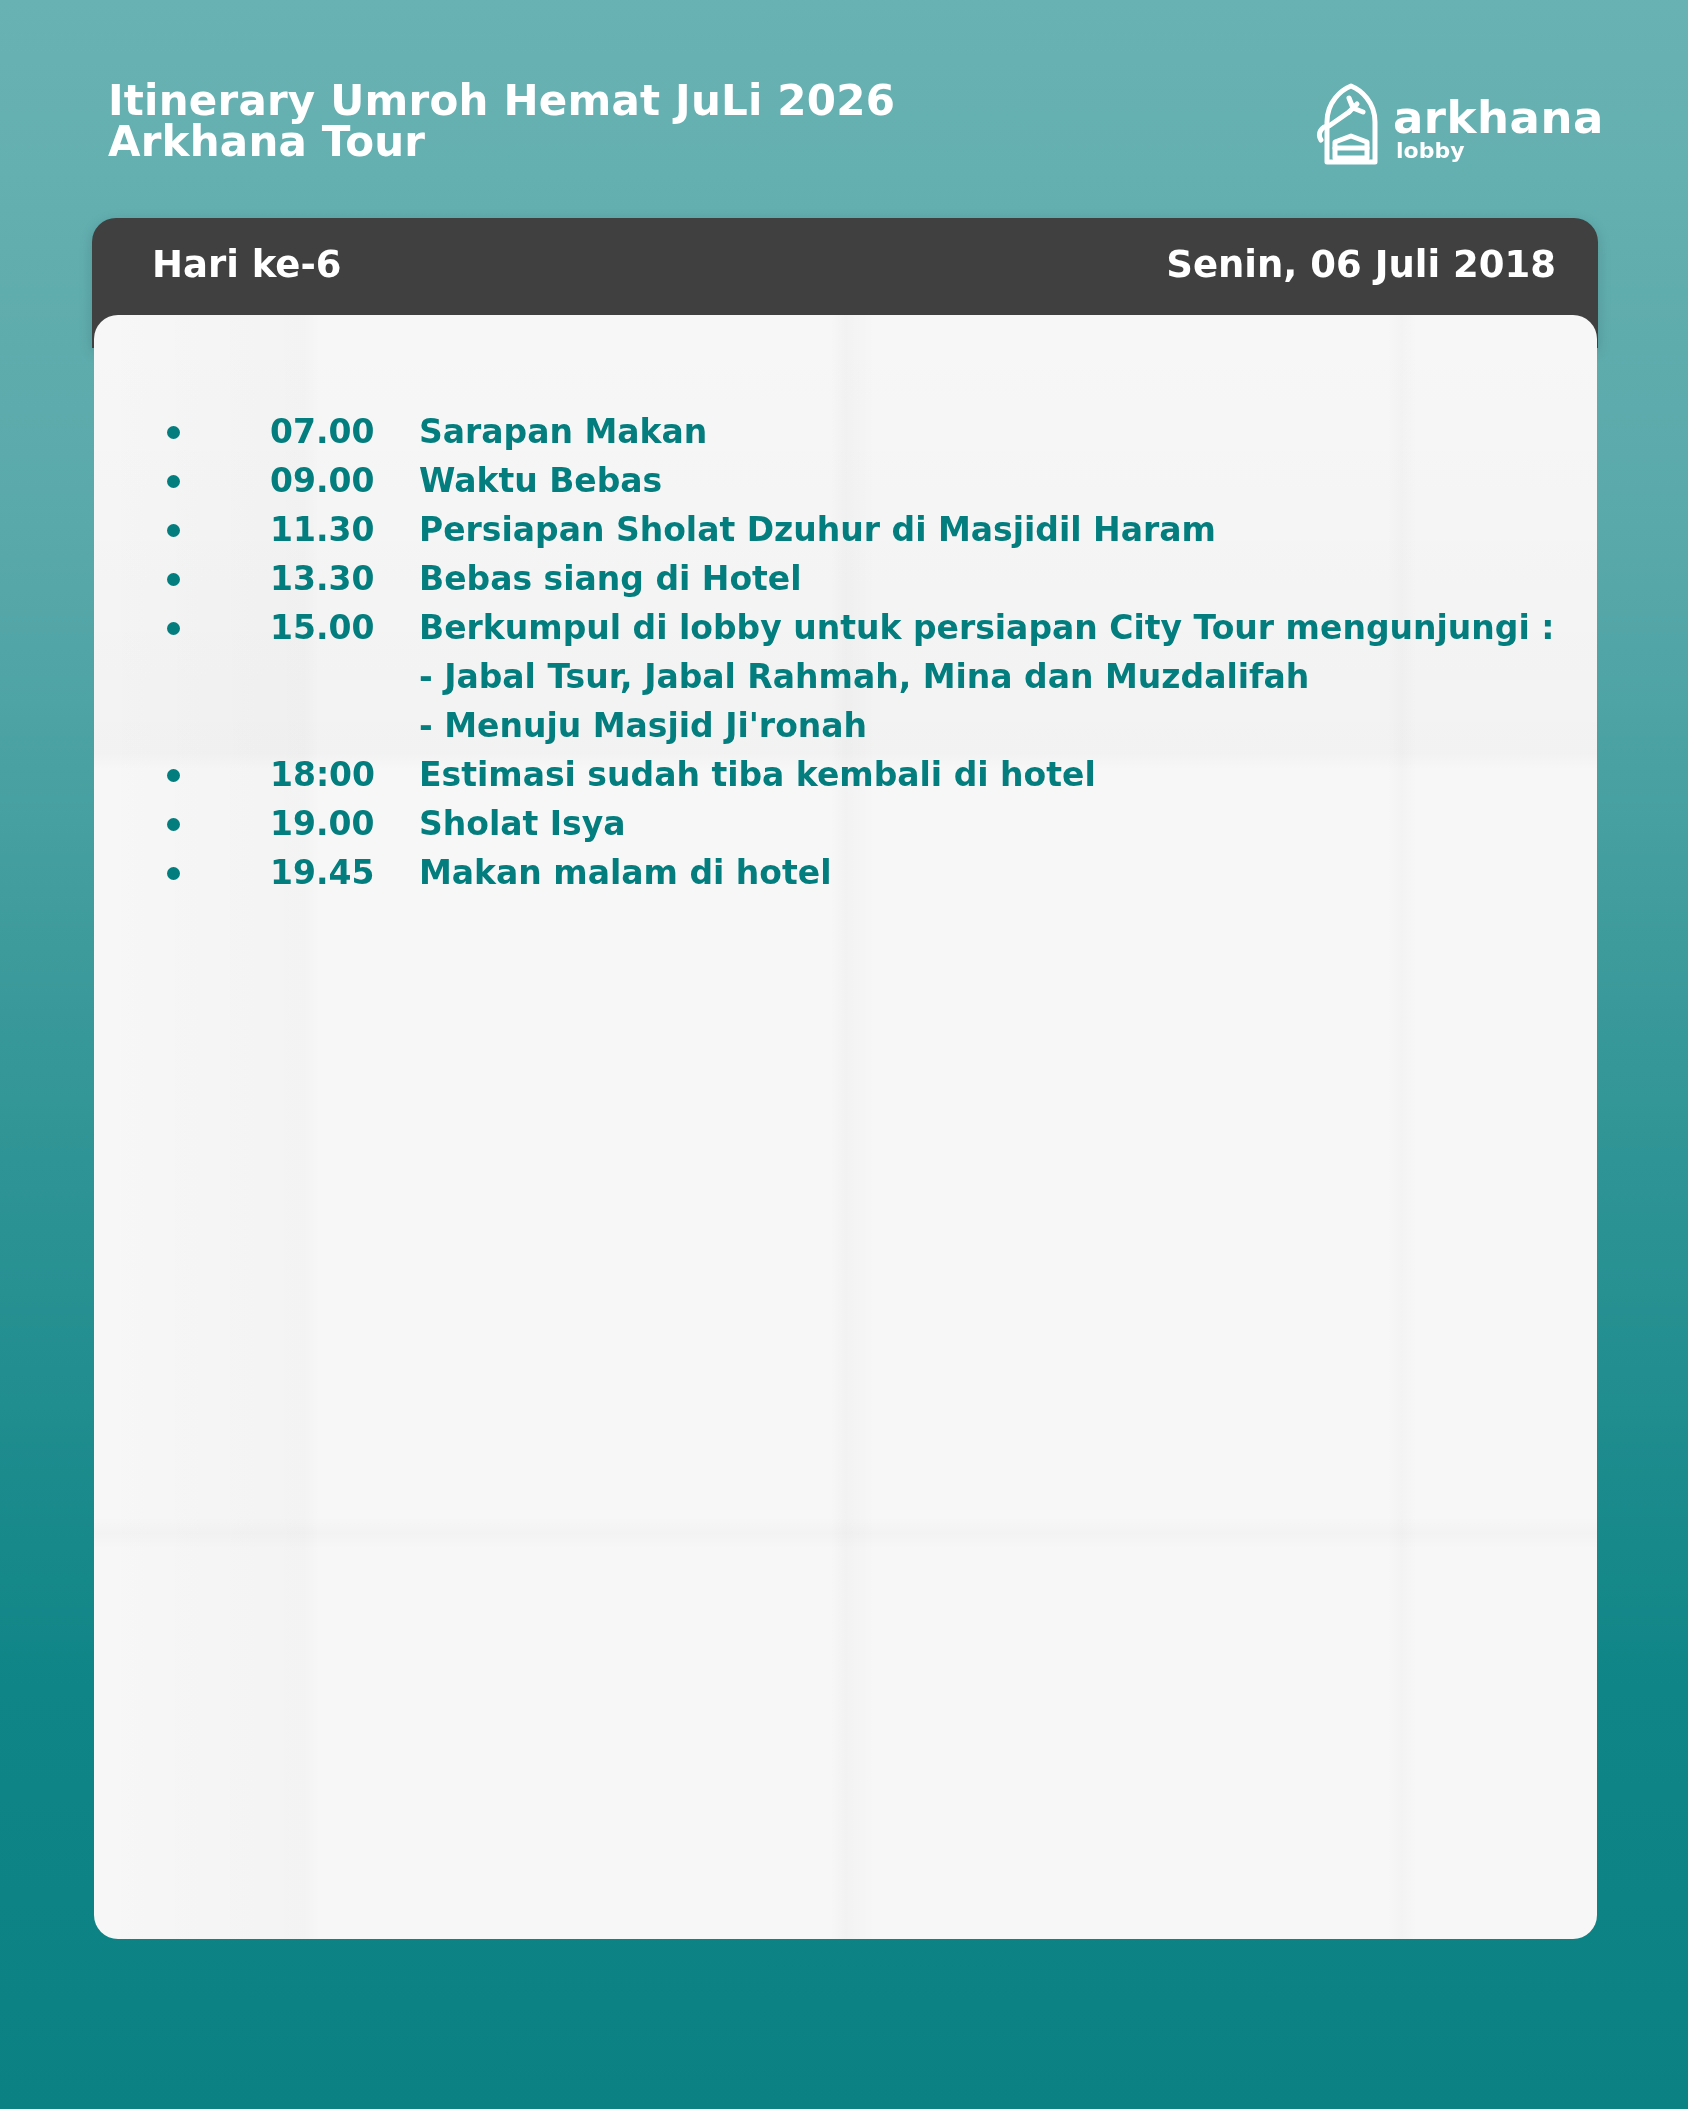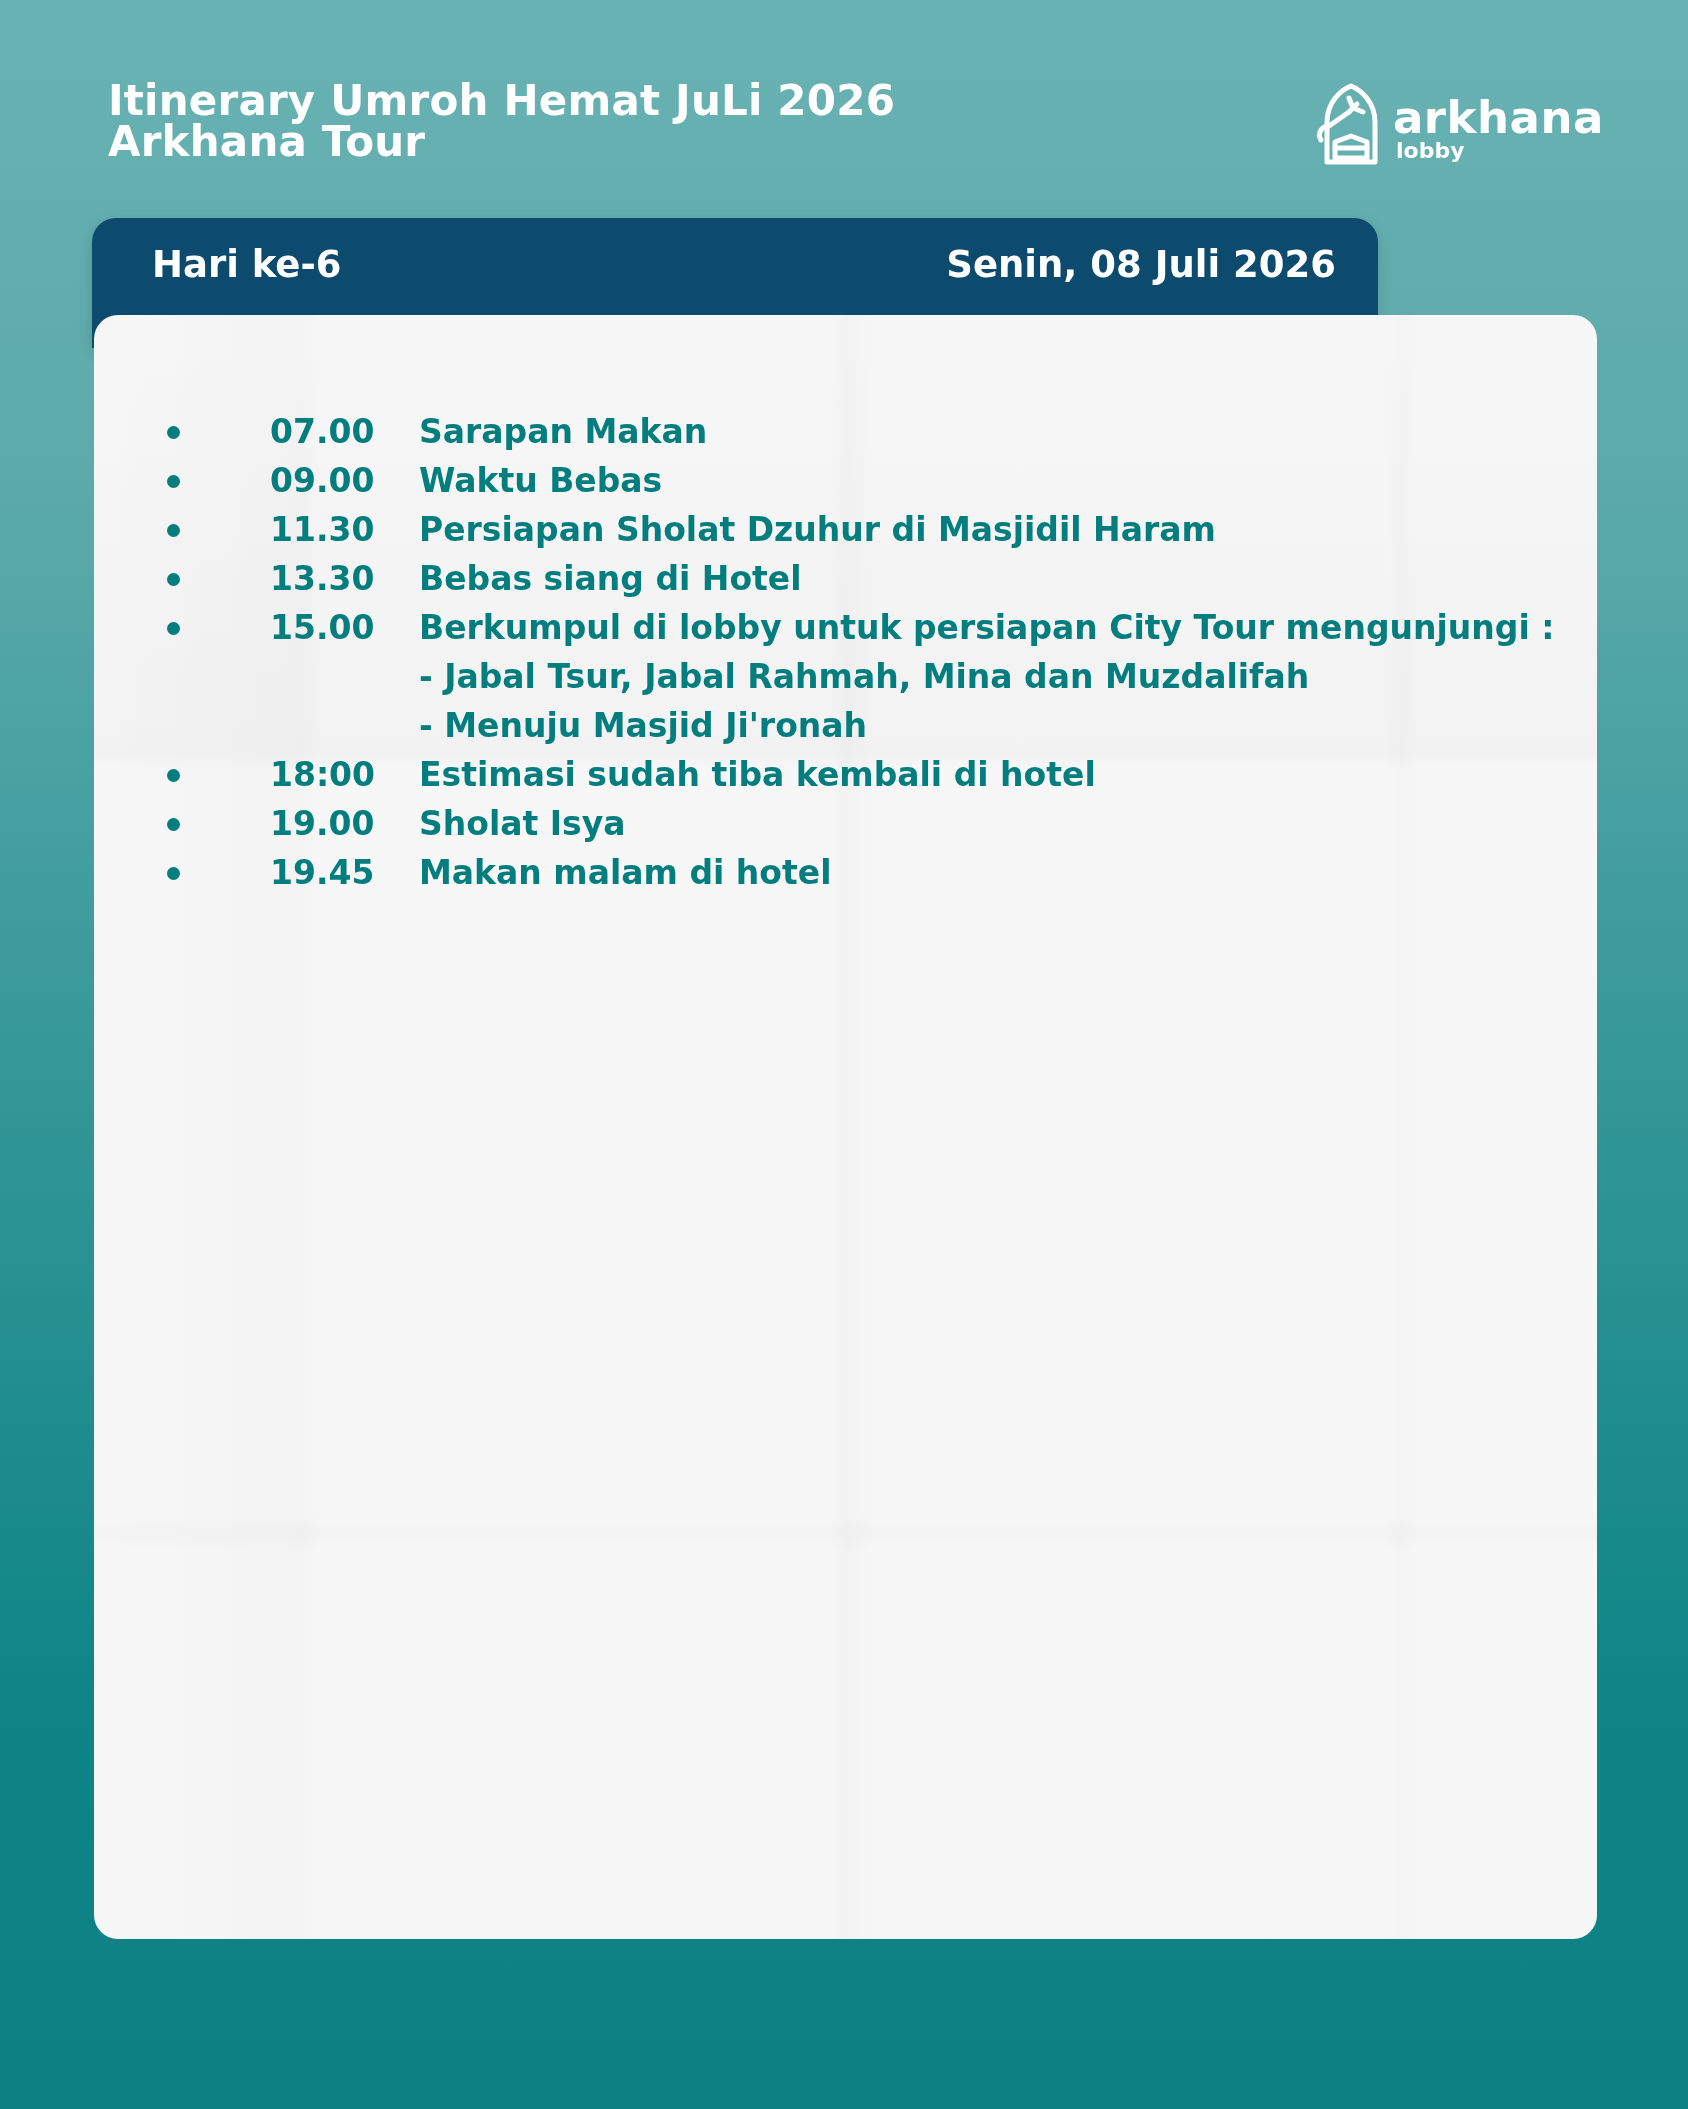--- a/index.html
+++ b/index.html
@@ -43,23 +43,23 @@
       left: 83px;
       top: 58px;
       font-weight: bold;
       font-size: 22px;
       line-height: 22px;
     }
     .card-header {
       position: absolute;
       left: 92px;
       top: 218px;
-      width: 1286px;
+      width: 1506px;
       height: 130px;
-      background: #0c4a6e;
+      background: #404040;
       border-radius: 24px 24px 0 0;
       box-shadow: 0 4px 14px rgba(0,0,0,0.15);
     }
     .header-left {
       position: absolute;
       left: 60px;
       top: 22px;
       color: #ffffff;
       font-weight: bold;
       font-size: 37px;
@@ -142,21 +142,21 @@
     <path d="M36 30 L44 22 M40 26 L50 30 M40 26 L36 16"></path>
     <path d="M22 60 L38 54 L54 60 L54 76 L22 76 Z"></path>
     <path d="M22 66 L54 66"></path>
   </svg>
   <div class="logo-word">arkhana</div>
   <div class="logo-sub">lobby</div>
 </div>
 
 <div class="card-header">
   <div class="header-left">Hari ke-6</div>
-  <div class="header-right">Senin, 08 Juli 2026</div>
+  <div class="header-right">Senin, 06 Juli 2018</div>
 </div>
 
 <div class="card-body">
   <ul class="schedule">
     <li class="row">
       <span class="bullet"></span>
       <span class="time">07.00</span>
       <span class="activity">Sarapan Makan</span>
     </li>
     <li class="row">

